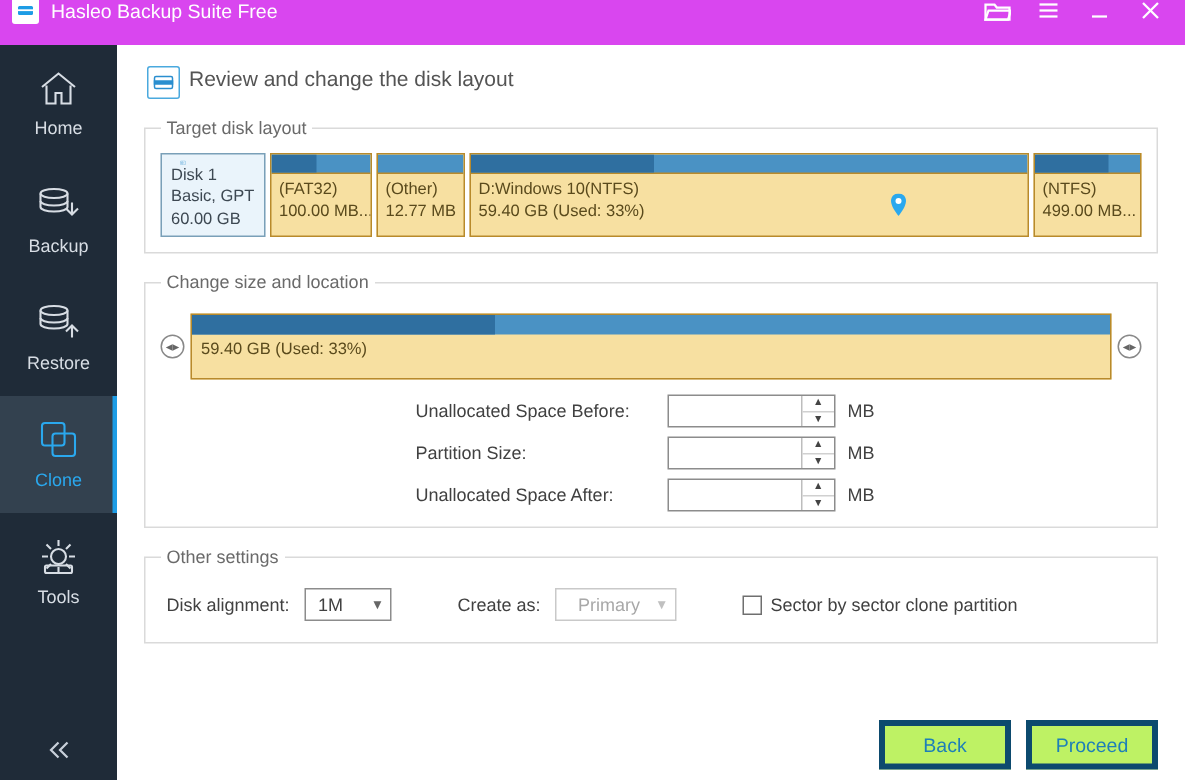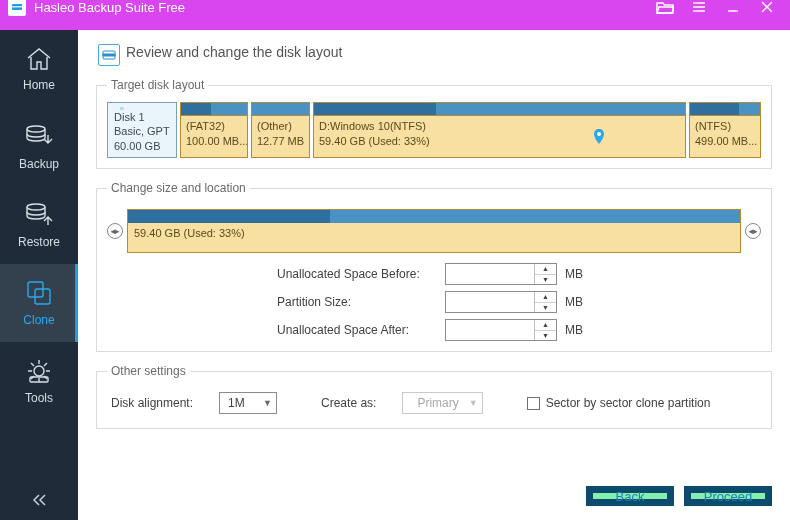--- a/index.html
+++ b/index.html
@@ -140,35 +140,34 @@
   .spin div:first-child{border-bottom:1px solid #d0d0d0;}
   .unit{color:#414141;}
   .other-row {
     display:flex; align-items:center; gap:10px; padding:4px 4px;
     color:#414141;
   }
   .selectbox{
     height:22px;border:1px solid #8c8c8c;background:#fff;display:flex;align-items:center;
     padding:0 4px 0 8px;gap:10px;font-size:12px;cursor:pointer;min-width:58px;
     justify-content:space-between;
-    margin-left:16px;
   }
   .selectbox.disabled{color:#a8a8a8;border-color:#c9c9c9;cursor:default;padding-left:14px;}
   .selectbox .caret{font-size:9px;color:#666;}
   .selectbox.disabled .caret{color:#c0c0c0;}
   .chk {
     width:13px;height:13px;border:1px solid #6f6f6f;display:inline-block;margin-right:6px;
     vertical-align:middle;
   }
   .footer {
     margin-top:auto; height:48px; display:flex; align-items:center;
     justify-content:flex-end; gap:10px; padding:0 18px;
   }
   .btn {
-    min-width:88px;height:20px;border:7px solid #0c4a6e;background:#86efac;color:#1d7fb8;
+    min-width:88px;height:33px;border:4px solid #0c4a6e;background:#bef264;color:#1d7fb8;
     display:flex;align-items:center;justify-content:center;font-size:13px;cursor:pointer;
   }
   .gap24{width:24px;}
 </style>
 </head>
 <body>
 
 <div class="titlebar">
   <div class="app-icon">
     <svg width="12" height="12" viewBox="0 0 12 12">

